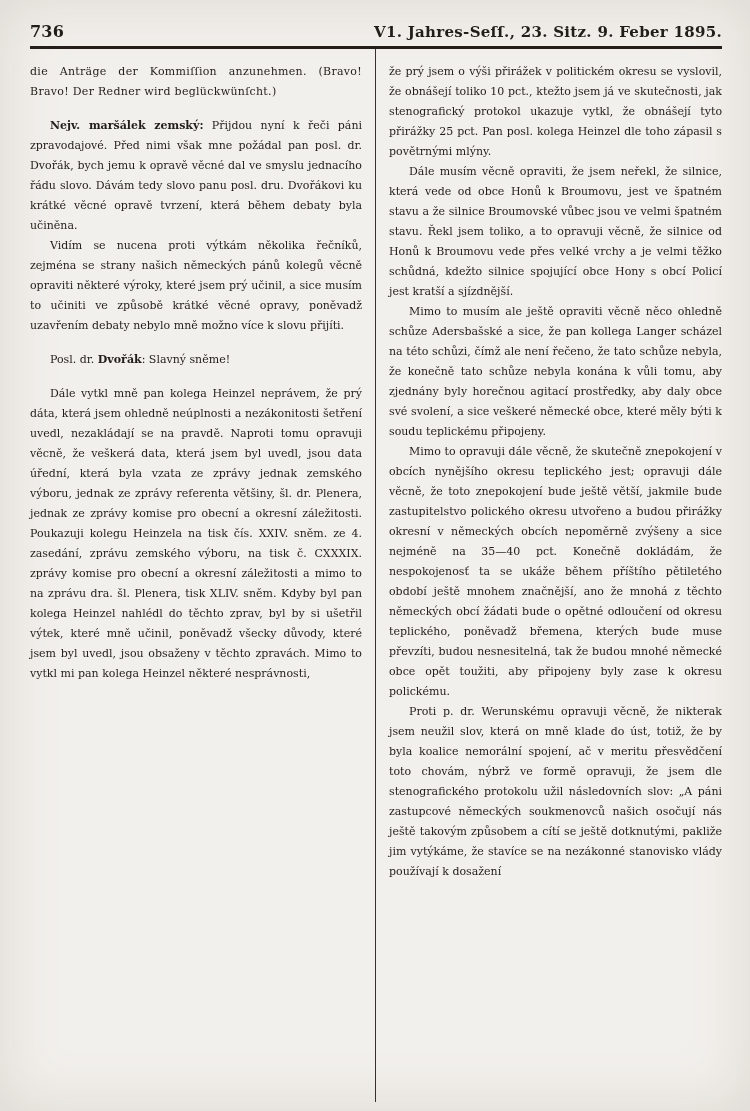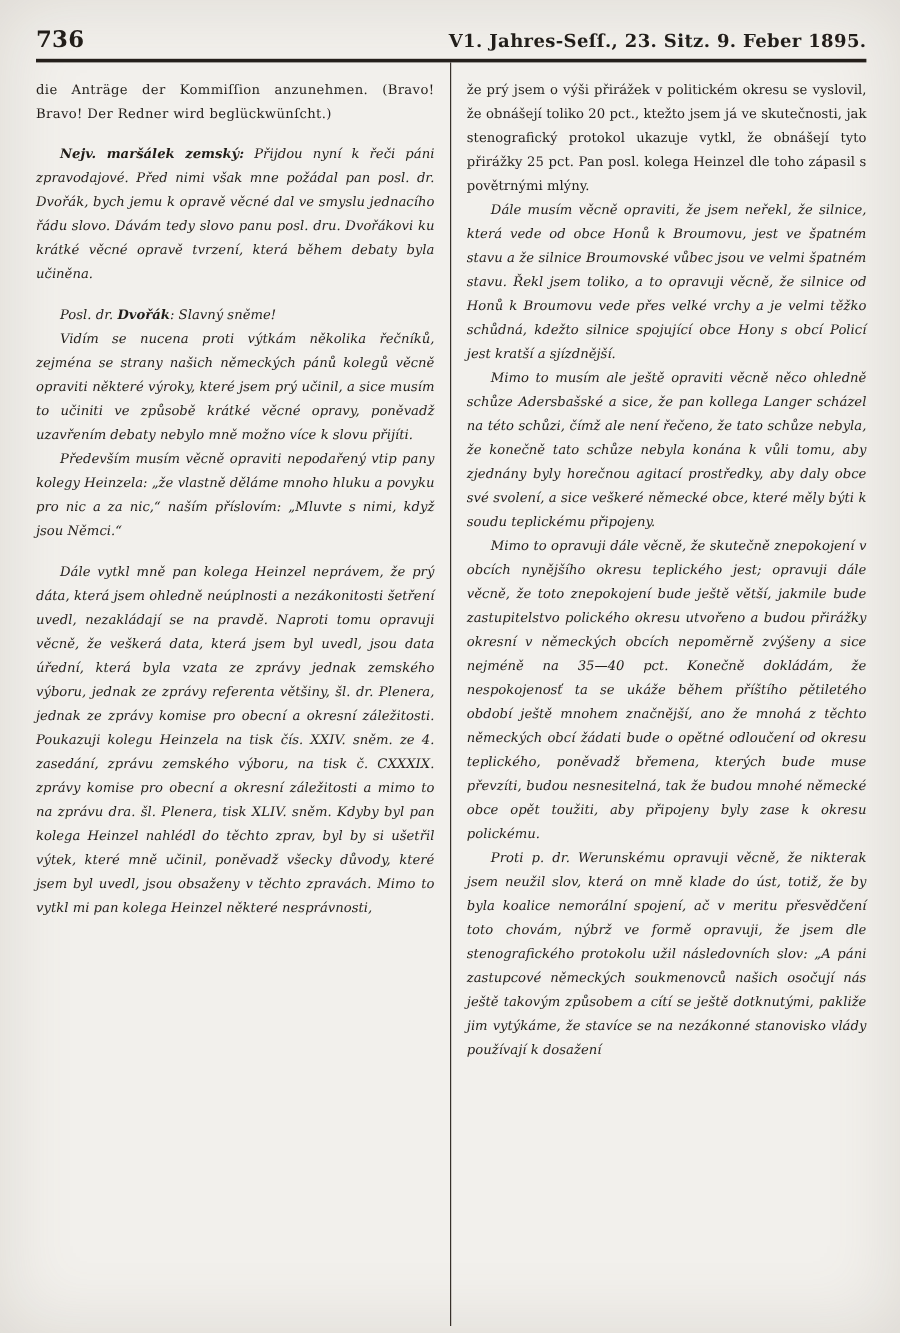--- a/index.html
+++ b/index.html
@@ -17,21 +17,21 @@
   }
   .header {
     display:flex;
     align-items:baseline;
     justify-content:space-between;
     font-weight:bold;
     font-size:15px;
     white-space:nowrap;
     letter-spacing:0.2px;
   }
-  .page-num { font-size:19px; margin-right:14px; }
+  .page-num { font-size:16px; margin-right:14px; }
   .header-mid { flex:0 1 auto; }
   .header-right { flex:0 1 auto; letter-spacing:0.4px; }
   .header-rule {
     border:0;
     border-top:3px solid #241f1b;
     margin:5px 0 0 0;
   }
   .columns {
     display:flex;
     height:1053px;
@@ -40,44 +40,43 @@
     width:50%;
     box-sizing:border-box;
     padding-top:13px;
     text-align:justify;
     font-size:11px;
     line-height:20px;
   }
   .col.left  { padding-right:13px; border-right:1px solid #38312b; }
   .col.right { padding-left:13px; }
   .para { margin:0; }
-  .para.indent { text-indent:20px;font-style:italic; }
+  .para.indent { text-indent:20px; }
   .para.gap { margin-top:14px; }
   .bold { font-weight:bold; }
   .fraktur { letter-spacing:0.3px; }
 </style>
 </head>
 <body>
 
 <div class="page" style="background: rgb(242, 240, 236); color: rgb(33, 29, 25);">
   <div class="header">
     <span class="page-num">736</span>
     <span class="header-right fraktur">V1. Jahres-Seſſ., 23. Sitz. 9. Feber 1895.</span>
   </div>
   <hr class="header-rule" style="border-top-color: rgb(36, 31, 27);">
   <div class="columns">
     <div class="col left" id="col-left">
         <p class="para fraktur"><span>die Anträge der Kommiſſion anzunehmen. (Bravo! Bravo! Der Redner wird beglückwünſcht.)</span></p>
         <p class="para indent gap"><span class="bold">Nejv. maršálek zemský:</span><span> Přijdou nyní k řeči páni zpravodajové. Před nimi však mne požádal pan posl. dr. Dvořák, bych jemu k opravě věcné dal ve smyslu jednacího řádu slovo. Dávám tedy slovo panu posl. dru. Dvořákovi ku krátké věcné opravě tvrzení, která během debaty byla učiněna.</span></p>
+        <p class="para indent"><span>Vidím se nucena proti výtkám několika řečníků, zejména se strany našich německých pánů kolegů věcně opraviti některé výroky, které jsem prý učinil, a sice musím to učiniti ve způsobě krátké věcné opravy, poněvadž uzavřením debaty nebylo mně možno více k slovu přijíti.</span></p>
         <p class="para indent gap"><span>Posl. dr. </span><span class="bold">Dvořák</span><span>: Slavný sněme!</span></p>
-        <p class="para indent"><span>Vidím se nucena proti výtkám několika řečníků, zejména se strany našich německých pánů kolegů věcně opraviti některé výroky, které jsem prý učinil, a sice musím to učiniti ve způsobě krátké věcné opravy, poněvadž uzavřením debaty nebylo mně možno více k slovu přijíti.</span></p>
-        <p class="para indent"><span>Především musím věcně opraviti nepodařený vtip pany kolegy Heinzela: „že vlastně děláme mnoho hluku a povyku pro nic a za nic,“ naším příslovím: „Mluvte s nimi, když jsou Němci.“</span></p>
         <p class="para indent gap"><span>Dále vytkl mně pan kolega Heinzel neprávem, že prý dáta, která jsem ohledně neúplnosti a nezákonitosti šetření uvedl, nezakládají se na pravdě. Naproti tomu opravuji věcně, že veškerá data, která jsem byl uvedl, jsou data úřední, která byla vzata ze zprávy jednak zemského výboru, jednak ze zprávy referenta většiny, šl. dr. Plenera, jednak ze zprávy komise pro obecní a okresní záležitosti. Poukazuji kolegu Heinzela na tisk čís. XXIV. sněm. ze 4. zasedání, zprávu zemského výboru, na tisk č. CXXXIX. zprávy komise pro obecní a okresní záležitosti a mimo to na zprávu dra. šl. Plenera, tisk XLIV. sněm. Kdyby byl pan kolega Heinzel nahlédl do těchto zprav, byl by si ušetřil výtek, které mně učinil, poněvadž všecky důvody, které jsem byl uvedl, jsou obsaženy v těchto zpravách. Mimo to vytkl mi pan kolega Heinzel některé nesprávnosti,</span></p>
       </div>
     <div class="col right" id="col-right">
-        <p class="para"><span>že prý jsem o výši přirážek v politickém okresu se vyslovil, že obnášejí toliko 20 pct., ktežto jsem já ve skutečnosti, jak stenografický protokol ukazuje vytkl, že obnášejí tyto přirážky 25 pct. Pan posl. kolega Heinzel dle toho zápasil s povětrnými mlýny.</span></p>
+        <p class="para"><span>že prý jsem o výši přirážek v politickém okresu se vyslovil, že obnášejí toliko 10 pct., ktežto jsem já ve skutečnosti, jak stenografický protokol ukazuje vytkl, že obnášejí tyto přirážky 25 pct. Pan posl. kolega Heinzel dle toho zápasil s povětrnými mlýny.</span></p>
         <p class="para indent"><span>Dále musím věcně opraviti, že jsem neřekl, že silnice, která vede od obce Honů k Broumovu, jest ve špatném stavu a že silnice Broumovské vůbec jsou ve velmi špatném stavu. Řekl jsem toliko, a to opravuji věcně, že silnice od Honů k Broumovu vede přes velké vrchy a je velmi těžko schůdná, kdežto silnice spojující obce Hony s obcí Policí jest kratší a sjízdnější.</span></p>
         <p class="para indent"><span>Mimo to musím ale ještě opraviti věcně něco ohledně schůze Adersbašské a sice, že pan kollega Langer scházel na této schůzi, čímž ale není řečeno, že tato schůze nebyla, že konečně tato schůze nebyla konána k vůli tomu, aby zjednány byly horečnou agitací prostředky, aby daly obce své svolení, a sice veškeré německé obce, které měly býti k soudu teplickému připojeny.</span></p>
         <p class="para indent"><span>Mimo to opravuji dále věcně, že skutečně znepokojení v obcích nynějšího okresu teplického jest; opravuji dále věcně, že toto znepokojení bude ještě větší, jakmile bude zastupitelstvo polického okresu utvořeno a budou přirážky okresní v německých obcích nepoměrně zvýšeny a sice nejméně na 35—40 pct. Konečně dokládám, že nespokojenosť ta se ukáže během příštího pětiletého období ještě mnohem značnější, ano že mnohá z těchto německých obcí žádati bude o opětné odloučení od okresu teplického, poněvadž břemena, kterých bude muse převzíti, budou nesnesitelná, tak že budou mnohé německé obce opět toužiti, aby připojeny byly zase k okresu polickému.</span></p>
         <p class="para indent"><span>Proti p. dr. Werunskému opravuji věcně, že nikterak jsem neužil slov, která on mně klade do úst, totiž, že by byla koalice nemorální spojení, ač v meritu přesvědčení toto chovám, nýbrž ve formě opravuji, že jsem dle stenografického protokolu užil následovních slov: „A páni zastupcové německých soukmenovců našich osočují nás ještě takovým způsobem a cítí se ještě dotknutými, pakliže jim vytýkáme, že stavíce se na nezákonné stanovisko vlády používají k dosažení</span></p>
       </div>
   </div>
 </div>
 
 </body></html>

